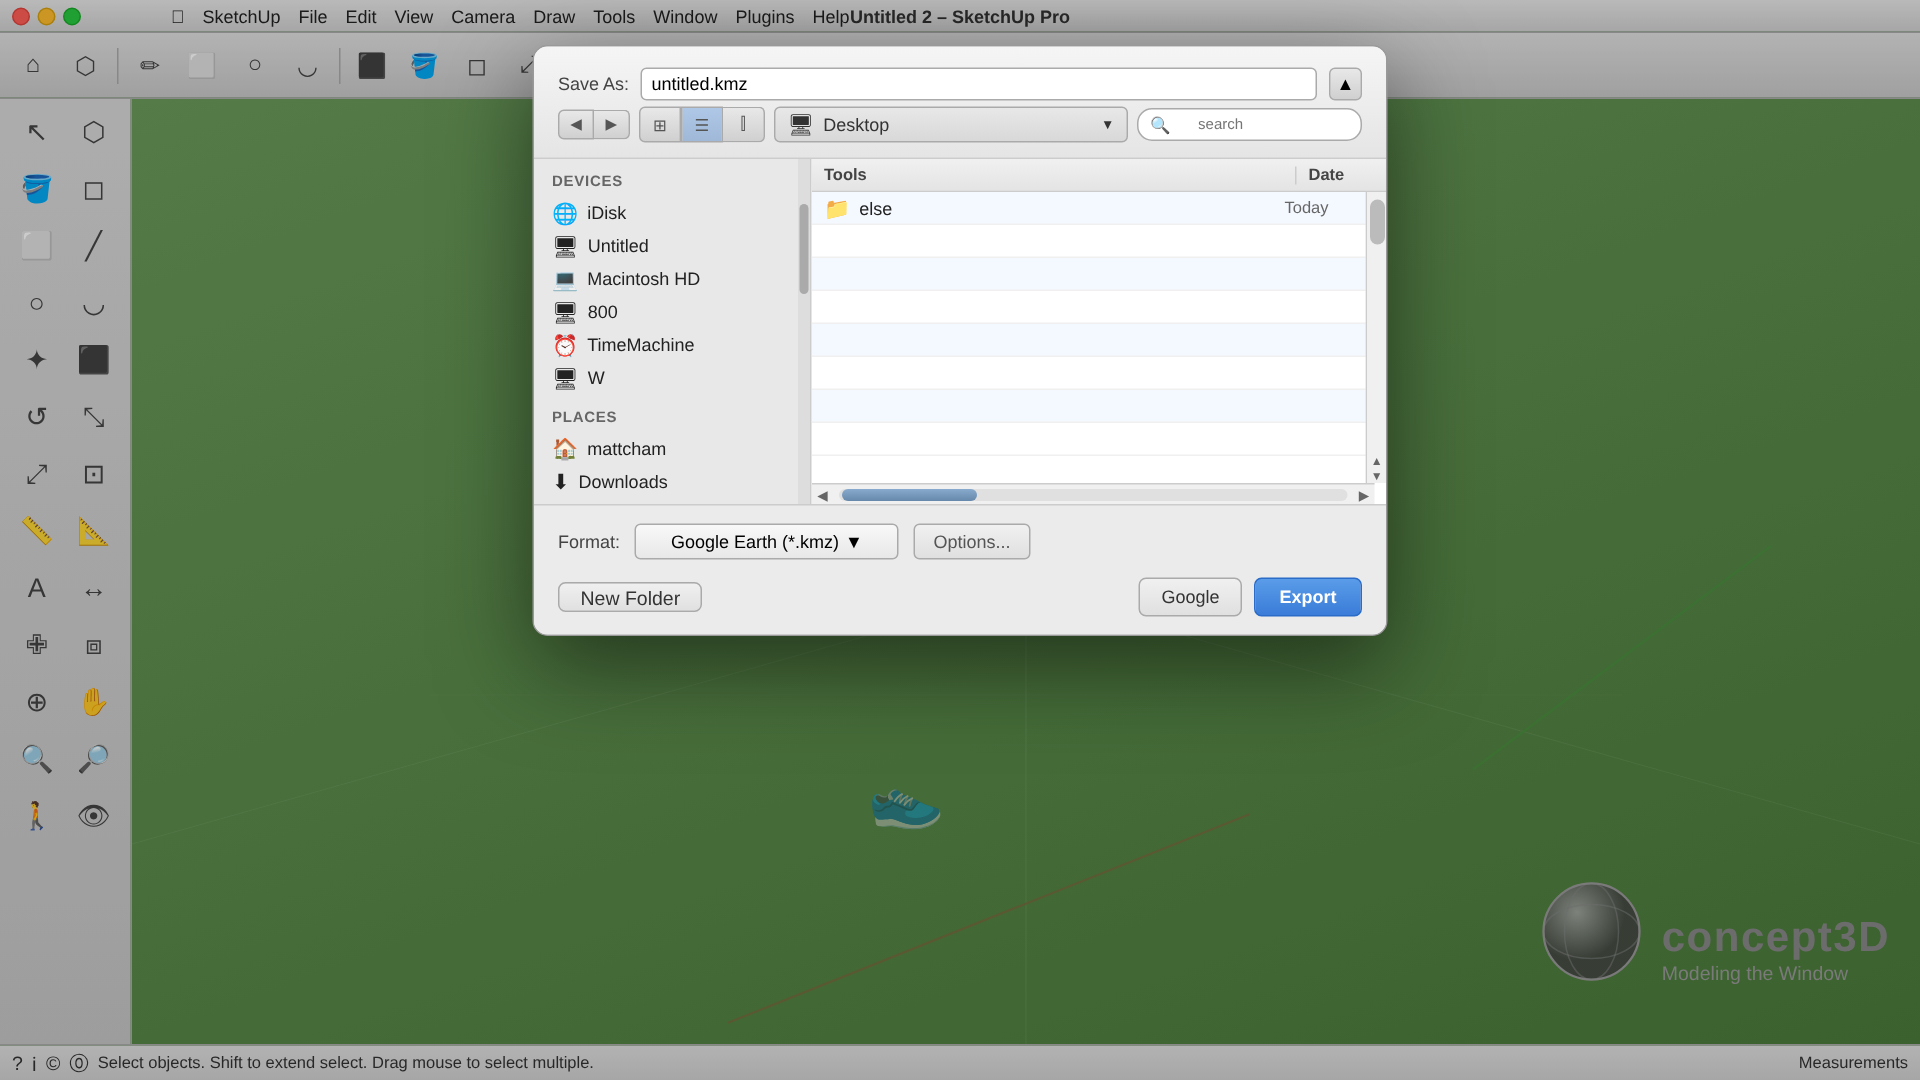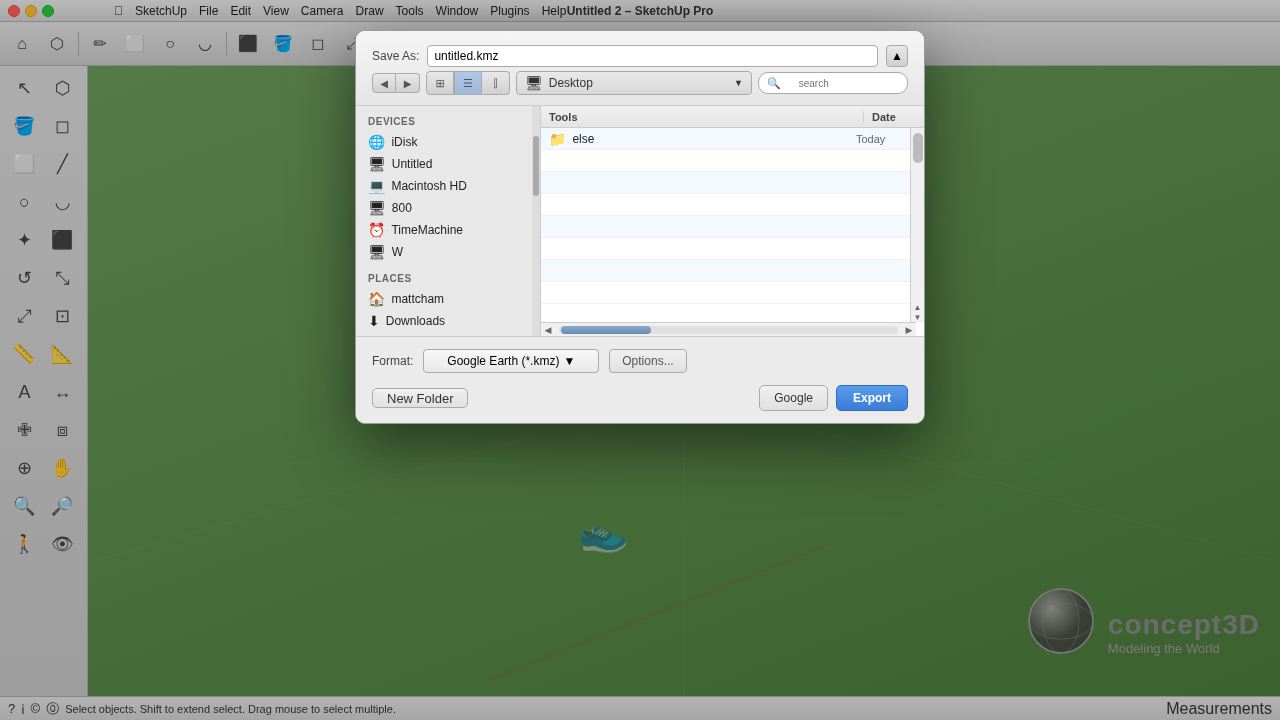--- a/index.html
+++ b/index.html
@@ -139,21 +139,21 @@
       display: flex;
       align-items: center;
       padding: 0 8px;
       font-size: 11px;
       color: #333;
       z-index: 10;
     }
     .measurements-label {
       position: absolute;
       right: 8px;
-      font-size: 16px;
+      font-size: 11px;
       color: #333;
     }
 
     
     .dialog-overlay {
       position: absolute;
       inset: 0;
       background: rgba(0,0,0,0.2);
       z-index: 100;
       display: flex;
@@ -686,21 +686,21 @@
           <stop offset="100%" stop-color="#444"></stop>
         </radialGradient>
       </defs>
       <circle cx="35" cy="35" r="32" fill="url(#sg)" opacity="0.85"></circle>
       <ellipse cx="35" cy="35" rx="32" ry="18" fill="none" stroke="#888" stroke-width="1" opacity="0.5"></ellipse>
       <ellipse cx="35" cy="35" rx="18" ry="32" fill="none" stroke="#888" stroke-width="1" opacity="0.5"></ellipse>
       <circle cx="35" cy="35" r="32" fill="none" stroke="#999" stroke-width="1.5"></circle>
     </svg>
     <div class="logo-text">
       <span class="logo-brand">concept3D</span>
-      <span class="logo-tagline">Modeling the World</span>
+      <span class="logo-tagline">Modeling the Window</span>
     </div>
   </div>
 </div>
 
 <div class="status-bar">
   <span style="font-size:13px; margin-right:6px; cursor:pointer;">?</span>
   <span style="font-size:13px; margin-right:6px;">ℹ</span>
   <span style="font-size:13px; margin-right:6px;">©</span>
   <span style="font-size:13px; margin-right:6px;">⓪</span>
   <span>Select objects. Shift to extend select. Drag mouse to select multiple.</span>

